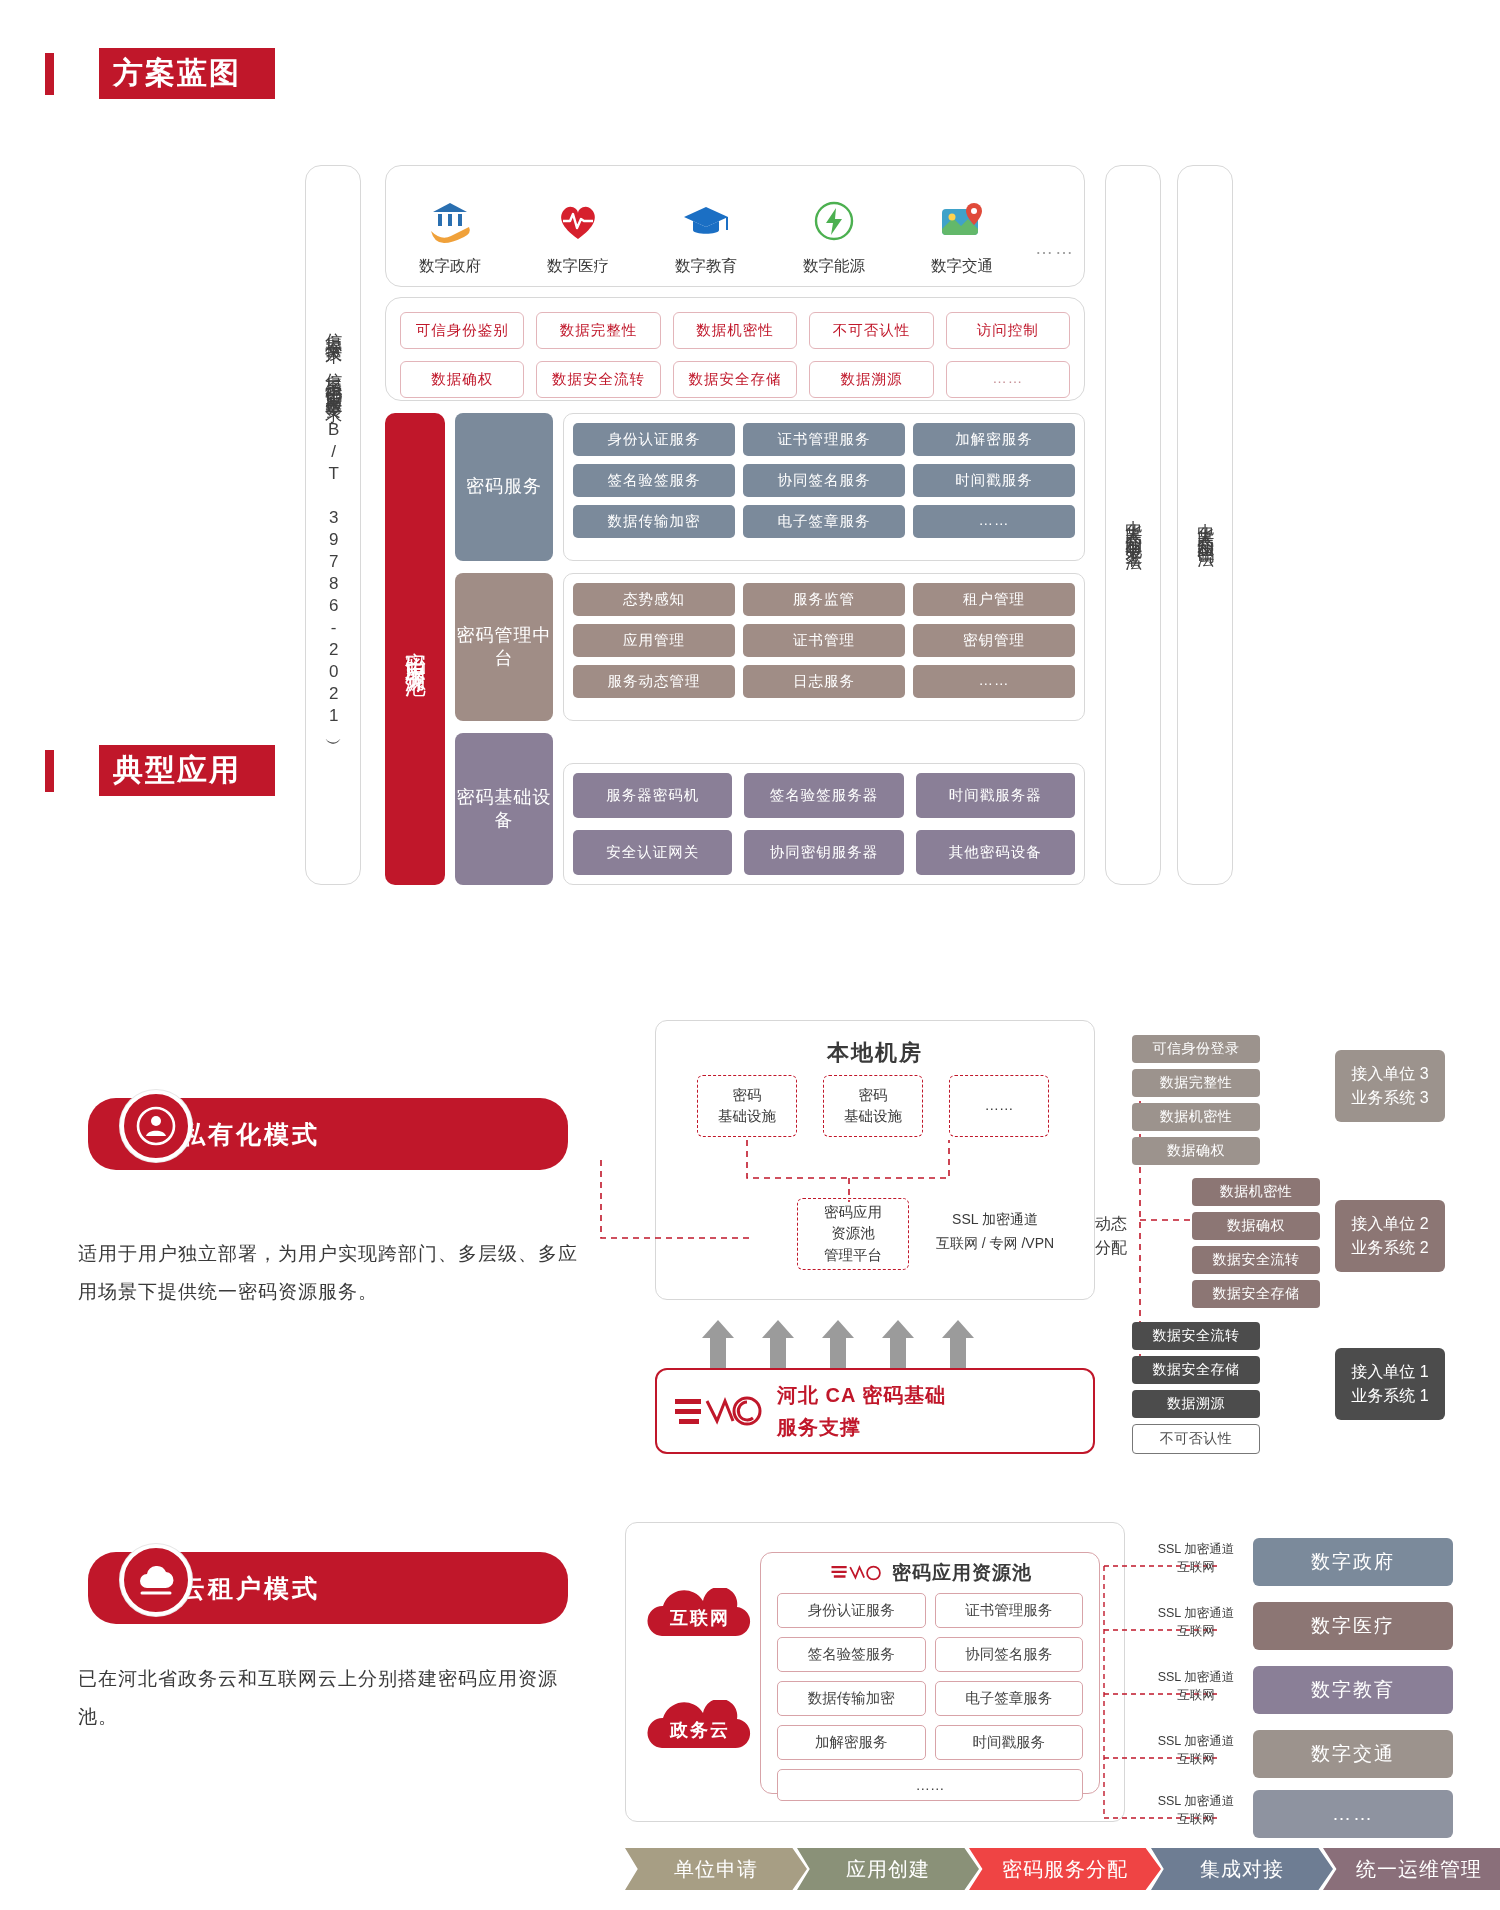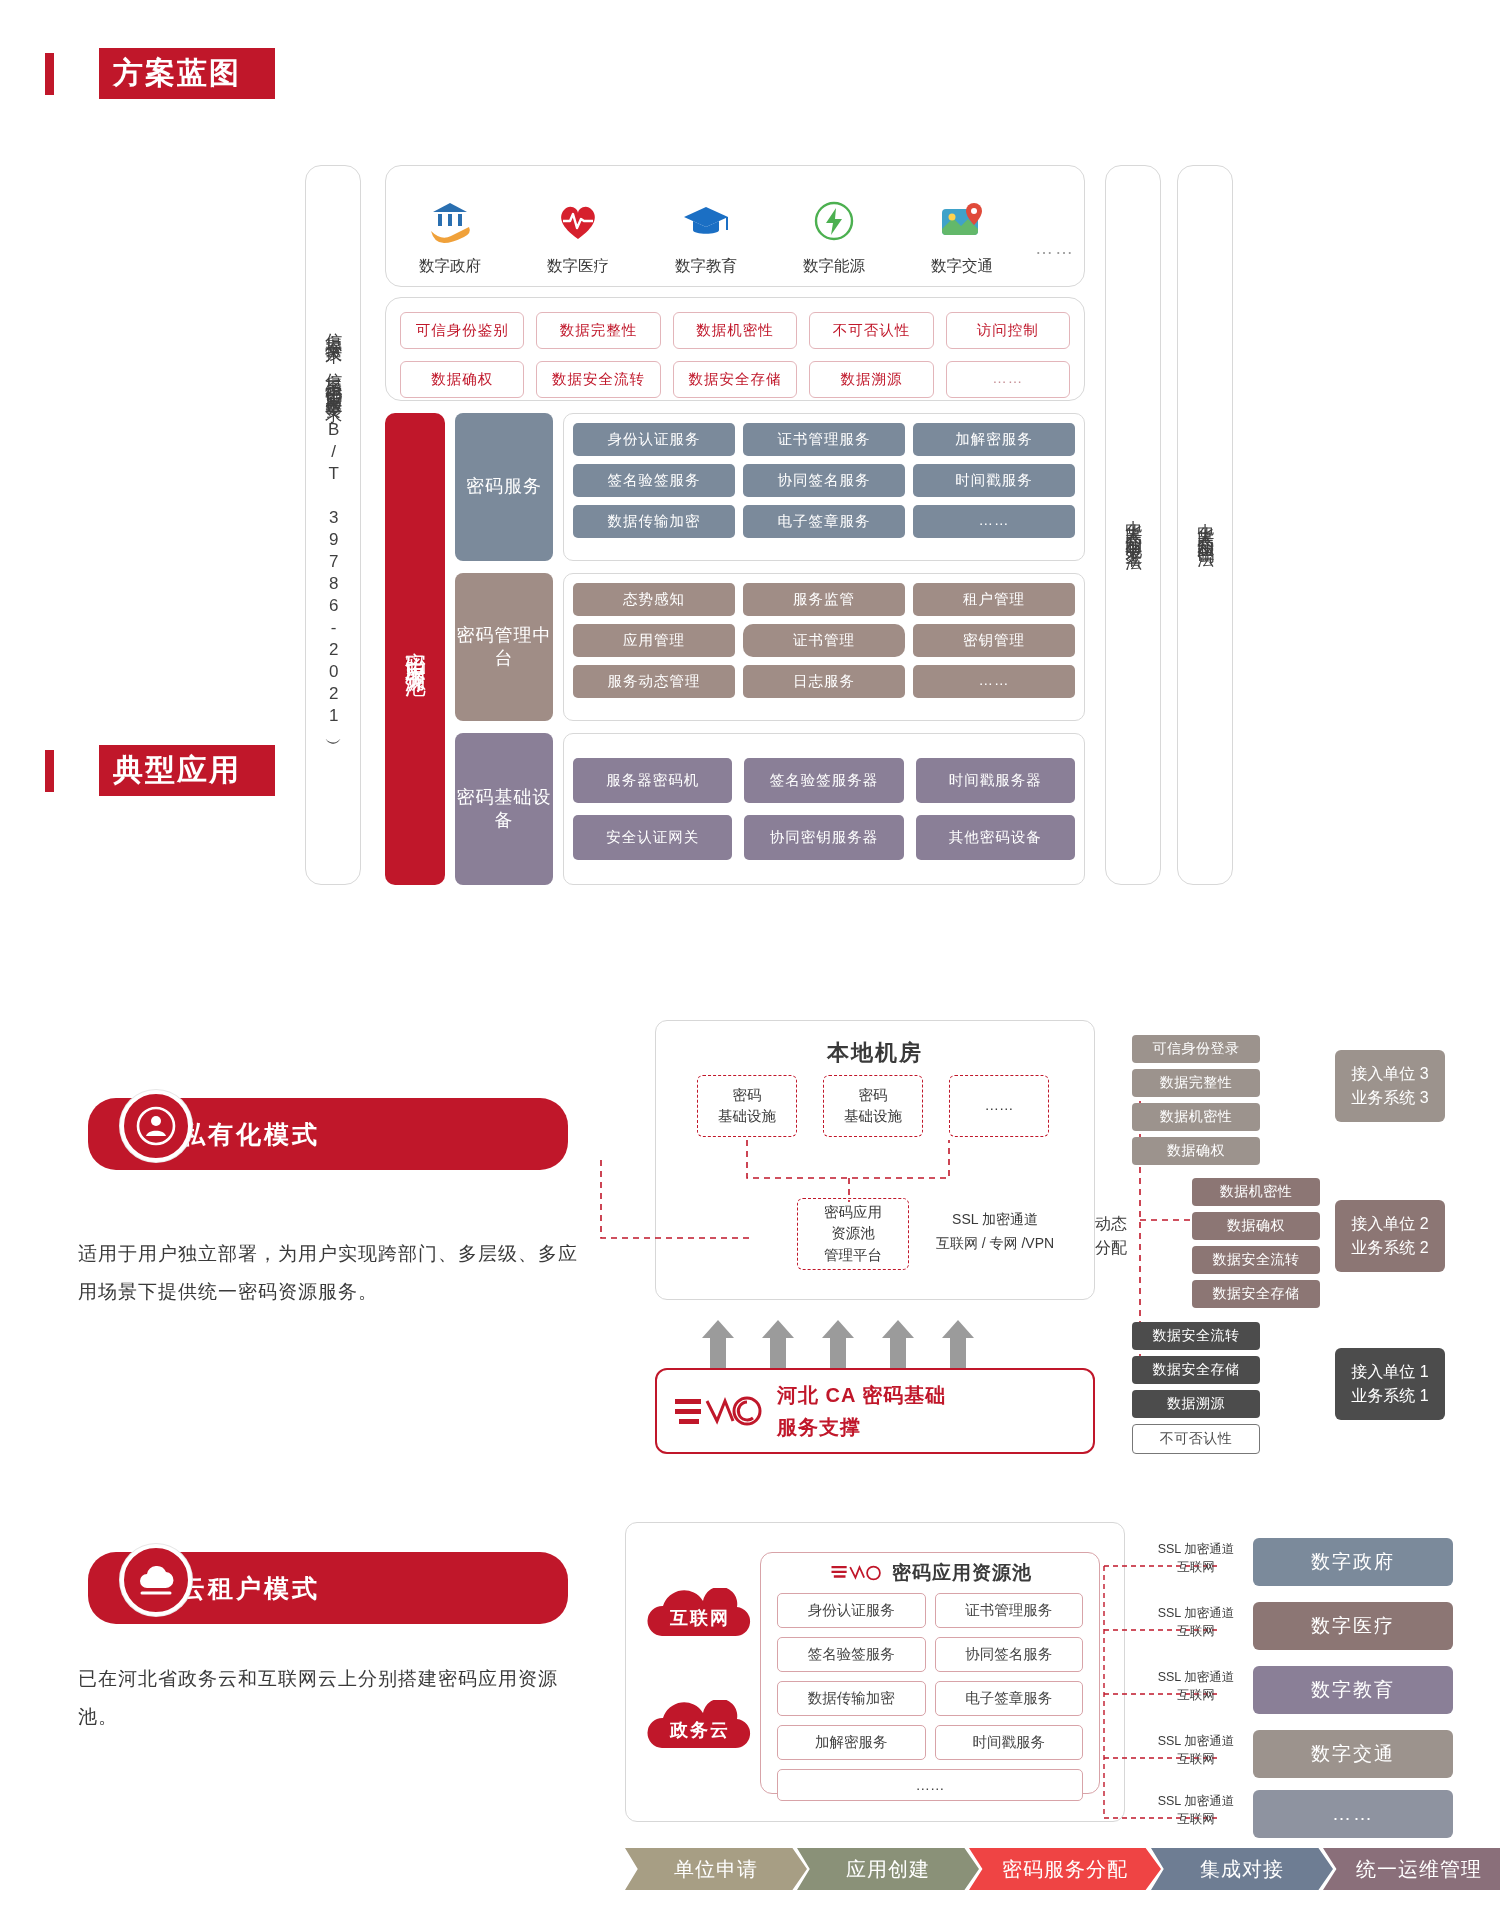--- a/index.html
+++ b/index.html
@@ -206,32 +206,32 @@
   </div>
 
   <div class="layer" style="position:absolute; left:150px; top:408px; width:630px; height:148px;">
     <div class="layer-title" style="background:#a08d86;">密码管理中台</div>
     <div class="layer-body">
       <div class="chip-grid">
         <div class="chip" style="background:#a08d86;">态势感知</div>
         <div class="chip" style="background:#a08d86;">服务监管</div>
         <div class="chip" style="background:#a08d86;">租户管理</div>
         <div class="chip" style="background:#a08d86;">应用管理</div>
-        <div class="chip" style="background:#a08d86;border-radius:10px;">证书管理</div>
+        <div class="chip" style="background:#a08d86;">证书管理</div>
         <div class="chip" style="background:#a08d86;">密钥管理</div>
         <div class="chip" style="background:#a08d86;">服务动态管理</div>
         <div class="chip" style="background:#a08d86;">日志服务</div>
         <div class="chip" style="background:#a08d86;">……</div>
       </div>
     </div>
   </div>
 
   <div class="layer" style="position:absolute; left:150px; top:568px; width:630px; height:152px;">
     <div class="layer-title" style="background:#8a7f97;">密码基础设备</div>
-    <div class="layer-body" style="display:flex; align-items:center;">
+    <div class="layer-body" style="display:flex; align-items:flex-start;margin-top:30px;">
       <div class="chip-grid" style="width:100%; gap:12px;">
         <div class="chip" style="background:#8a7f97; padding:13px 2px;">服务器密码机</div>
         <div class="chip" style="background:#8a7f97; padding:13px 2px;">签名验签服务器</div>
         <div class="chip" style="background:#8a7f97; padding:13px 2px;">时间戳服务器</div>
         <div class="chip" style="background:#8a7f97; padding:13px 2px;">安全认证网关</div>
         <div class="chip" style="background:#8a7f97; padding:13px 2px;">协同密钥服务器</div>
         <div class="chip" style="background:#8a7f97; padding:13px 2px;">其他密码设备</div>
       </div>
     </div>
   </div>

